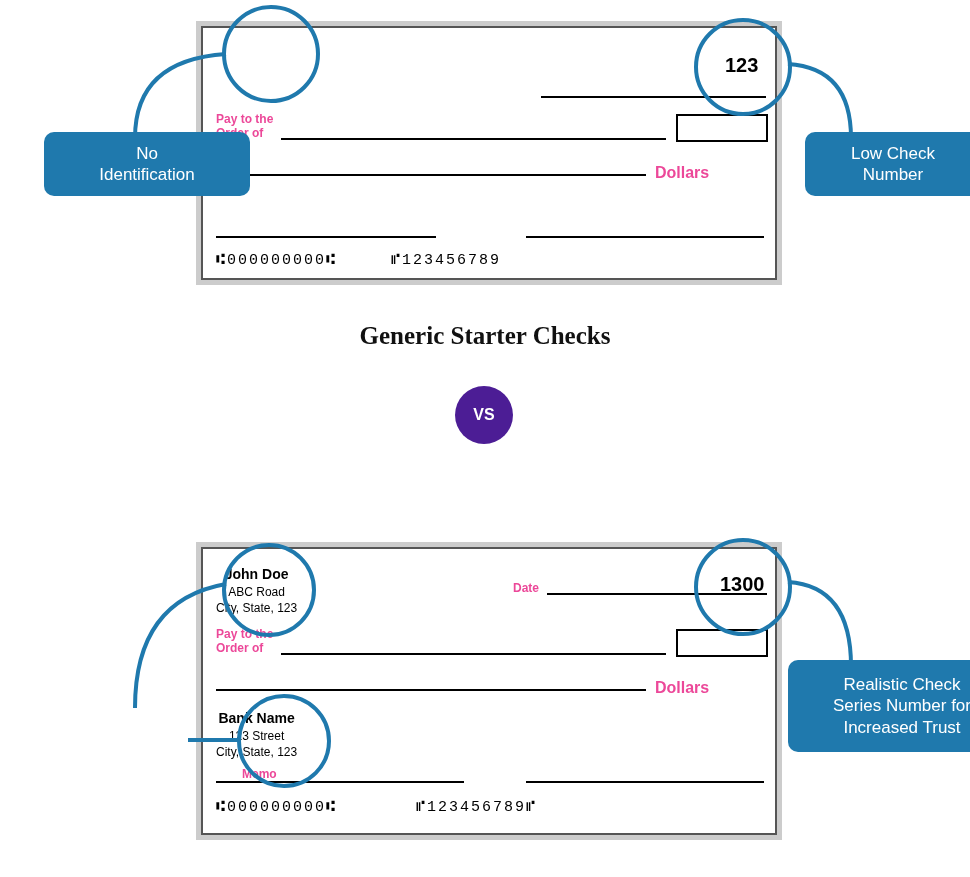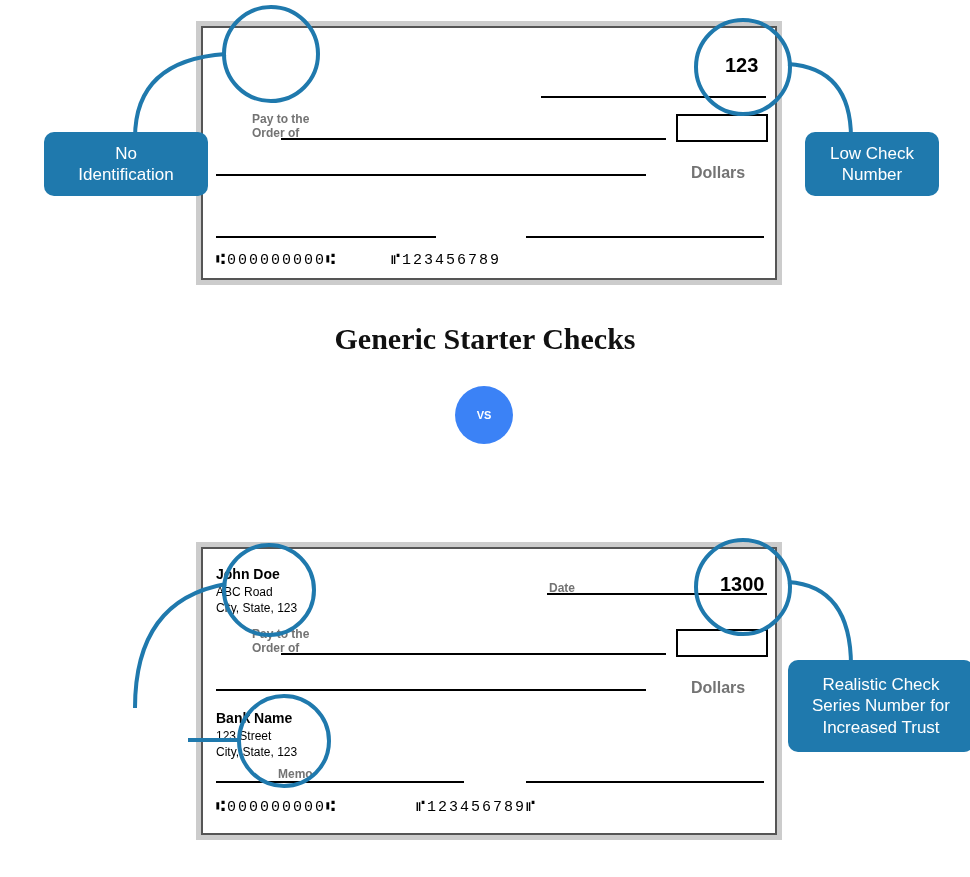--- a/index.html
+++ b/index.html
@@ -20,48 +20,48 @@
     outline-offset: -7px;
     background: #fff;
   }
   .heading {
     position: absolute;
     width: 970px;
     text-align: center;
     font-family: Georgia, 'Times New Roman', serif;
     font-weight: 700;
     color: #111;
-    font-size: 30px;
+    font-size: 25px;
   }
   .vs-circle {
     position: absolute;
     width: 58px;
     height: 58px;
     border-radius: 50%;
-    background: #3b82f6;
+    background: #4c1d95;
     color: #fff;
     font-weight: bold;
-    font-size: 11px;
+    font-size: 16px;
     display: flex;
     align-items: center;
     justify-content: center;
   }
   .annot-circle {
     position: absolute;
     border: 4px solid #1f79ad;
     border-radius: 50%;
     background: transparent;
     z-index: 5;
   }
   .pill {
     position: absolute;
     background: #1f79ad;
     color: #fff;
     border-radius: 10px;
-    padding: 8px 7px;
+    padding: 8px 28px;
     font-size: 17px;
     text-align: center;
     line-height: 1.25;
     z-index: 5;
     display: flex;
     align-items: center;
     justify-content: center;
   }
   .connector {
     position: absolute;
@@ -69,41 +69,41 @@
   }
   .micr {
     font-family: 'Courier New', monospace;
     letter-spacing: 2px;
     font-size: 15px;
     color: #000;
   }
   .chk-label {
     font-size: 12px;
     font-weight: bold;
-    color: #737373;
-    margin-left: 36px;
+    color: #ec4899;
   }
   .hl { position: absolute; background: #000; height: 2px; }
   .check-number {
     position: absolute;
     font-weight: bold;
     font-size: 20px;
     color: #000;
     z-index: 6;
   }
   .amount-box {
     position: absolute;
     border: 2px solid #000;
     background: #fff;
   }
   .addr {
     position: absolute;
     font-size: 12px;
     color: #000;
     line-height: 1.35;
+    text-align: center;
   }
   .addr b { font-size: 14px; }
 </style>
 </head>
 <body>
 
 <div class="stage">
 
   <div class="check" style="left:196px; top:21px; width:576px; height:254px;">
 

